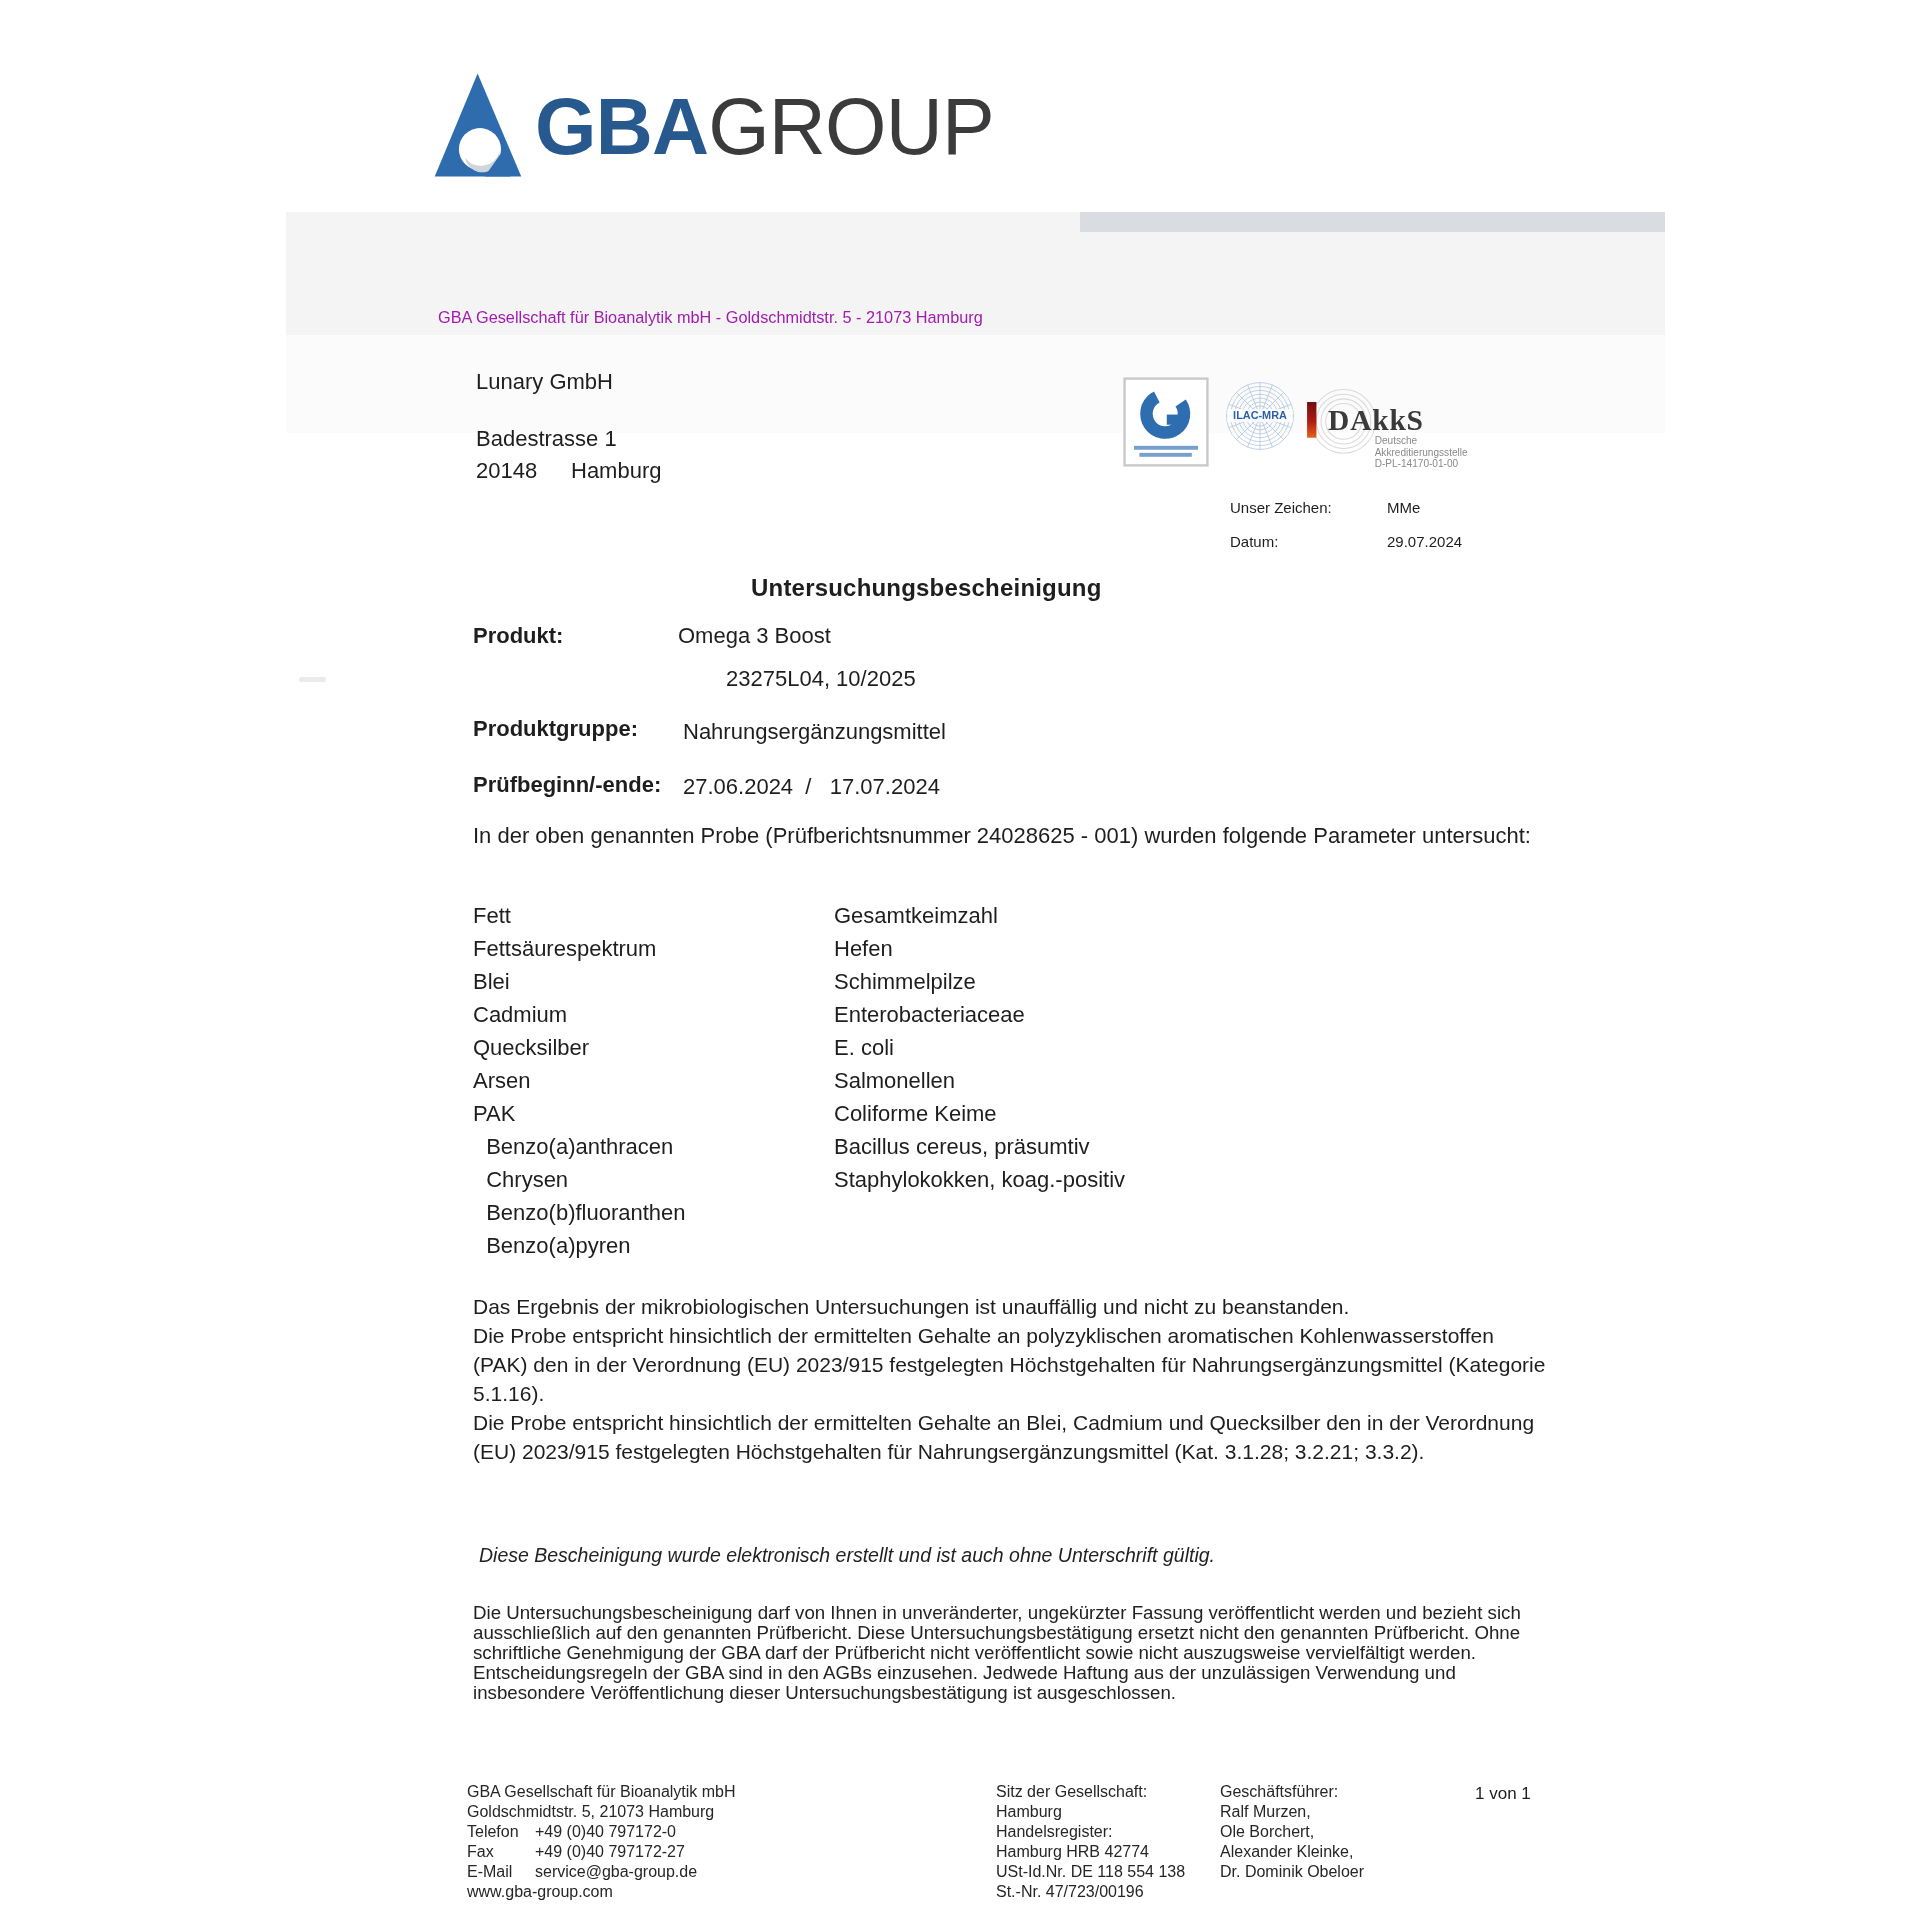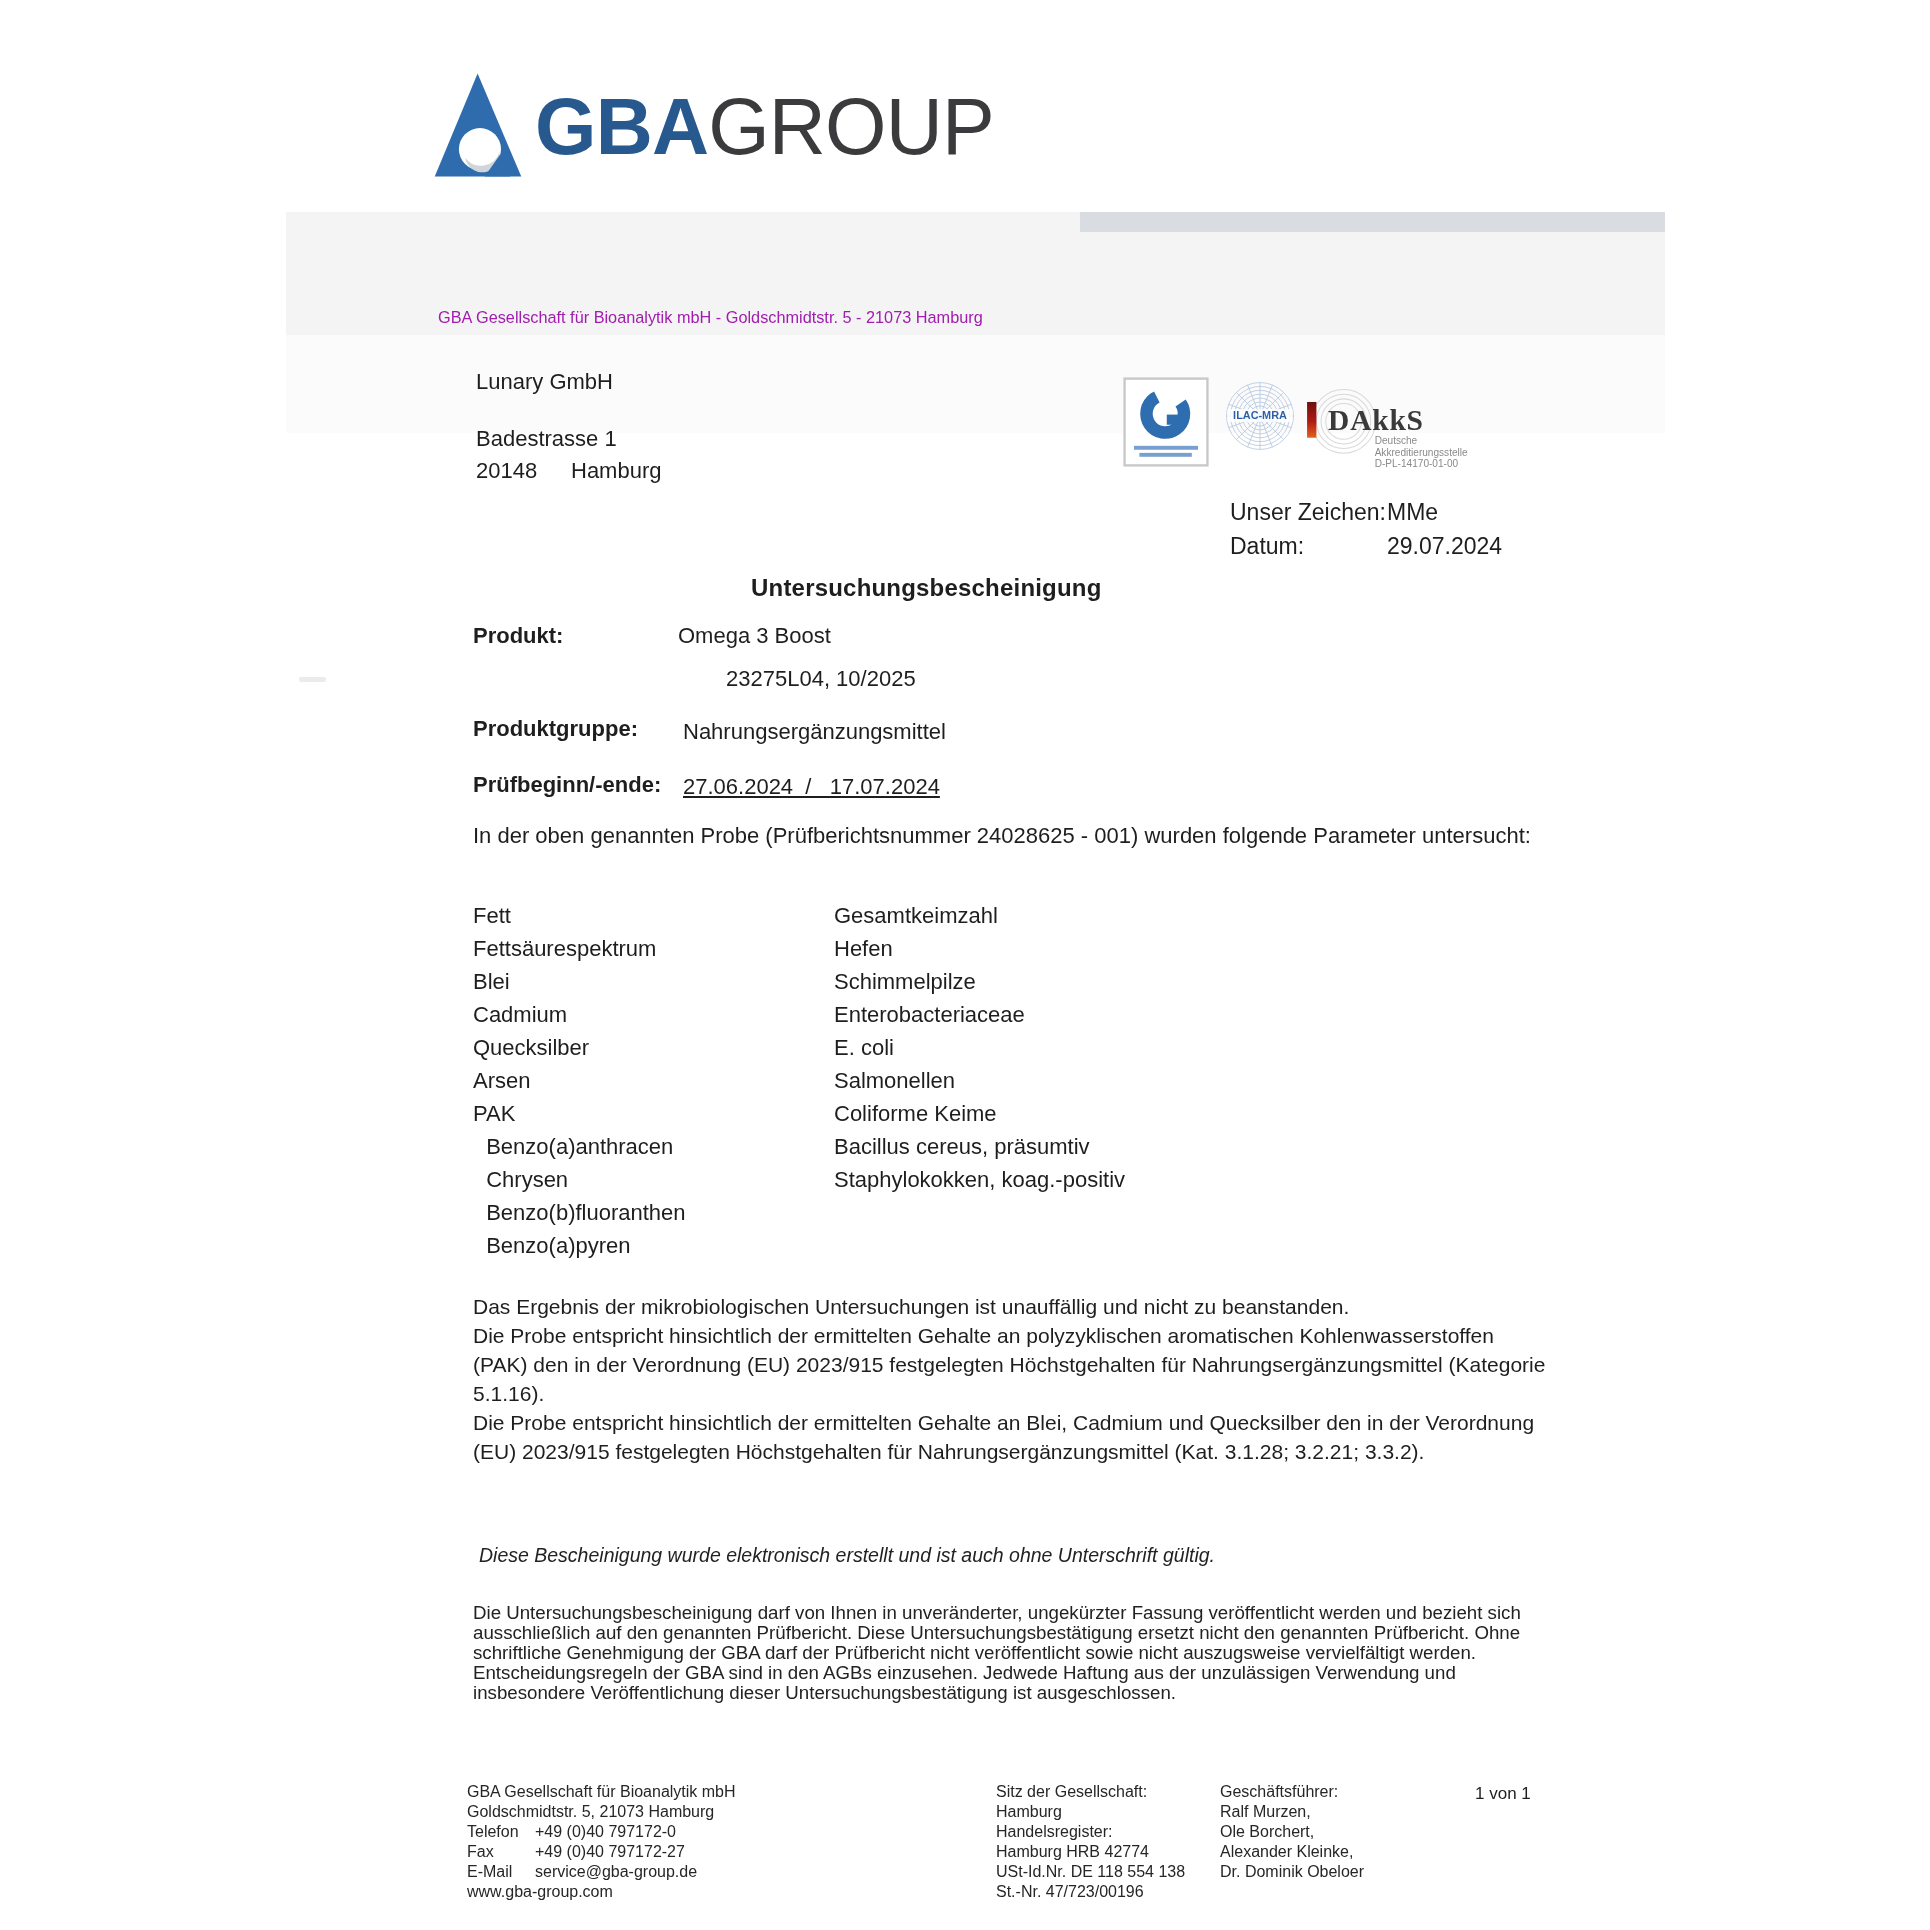--- a/index.html
+++ b/index.html
@@ -3,24 +3,24 @@
 <meta charset="utf-8">
 <style>
   html,body{margin:0;padding:0;}
   body{
     width:1930px;height:1930px;position:relative;background:#ffffff;
     font-family:"Liberation Sans",sans-serif;color:#1e1e1e;
     -webkit-font-smoothing:antialiased;
   }
   .abs{position:absolute;}
   .b{font-weight:bold;}
-  .pre{white-space:pre;text-decoration:underline;}
+  .pre{white-space:pre;}
   .body-text{font-size:22px;}
   .sender{font-size:16.3px;color:#a21caf;}
-  .meta-text{font-size:23px;text-align:right;}
+  .meta-text{font-size:15px;text-align:right;}
   .title{font-size:24px;font-weight:bold;letter-spacing:0.2px;}
   .param-list .param-item{font-size:22px;line-height:33px;white-space:pre;}
   .param-list .indent{padding-left:13.2px;}
   .results p{margin:0;font-size:21px;line-height:29px;}
   .note{font-size:19.5px;font-style:italic;color:#222;}
   .disclaimer{font-size:18.7px;line-height:20px;color:#222;}
   .f{font-size:16px;line-height:20px;color:#262626;}
   .f .flabel{display:inline-block;width:68px;}
   .logo-text{font-size:79px;line-height:103px;letter-spacing:-0.8px;}
   .logo-bold{font-weight:bold;color:#27598f;}

